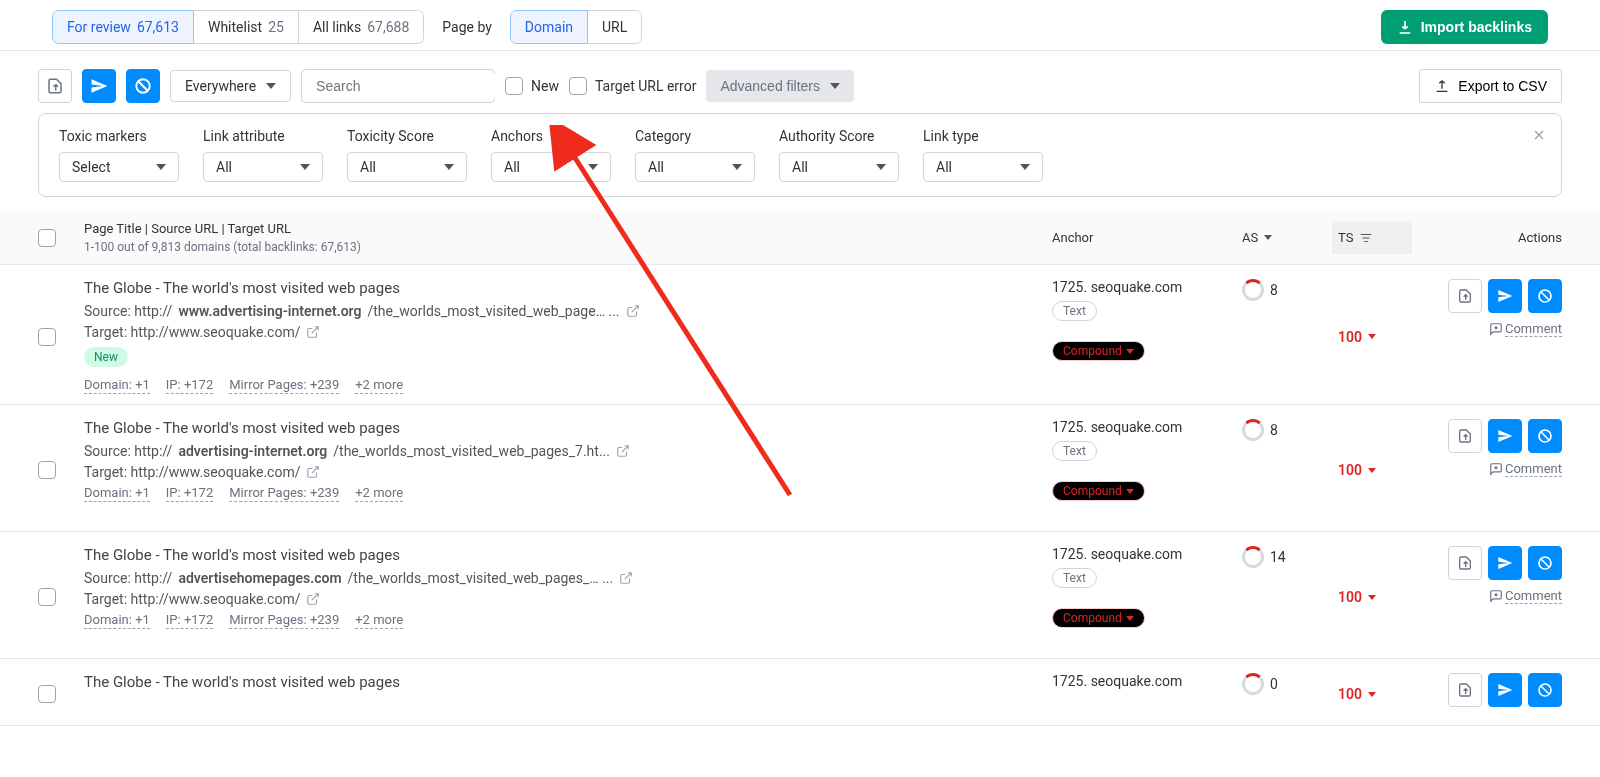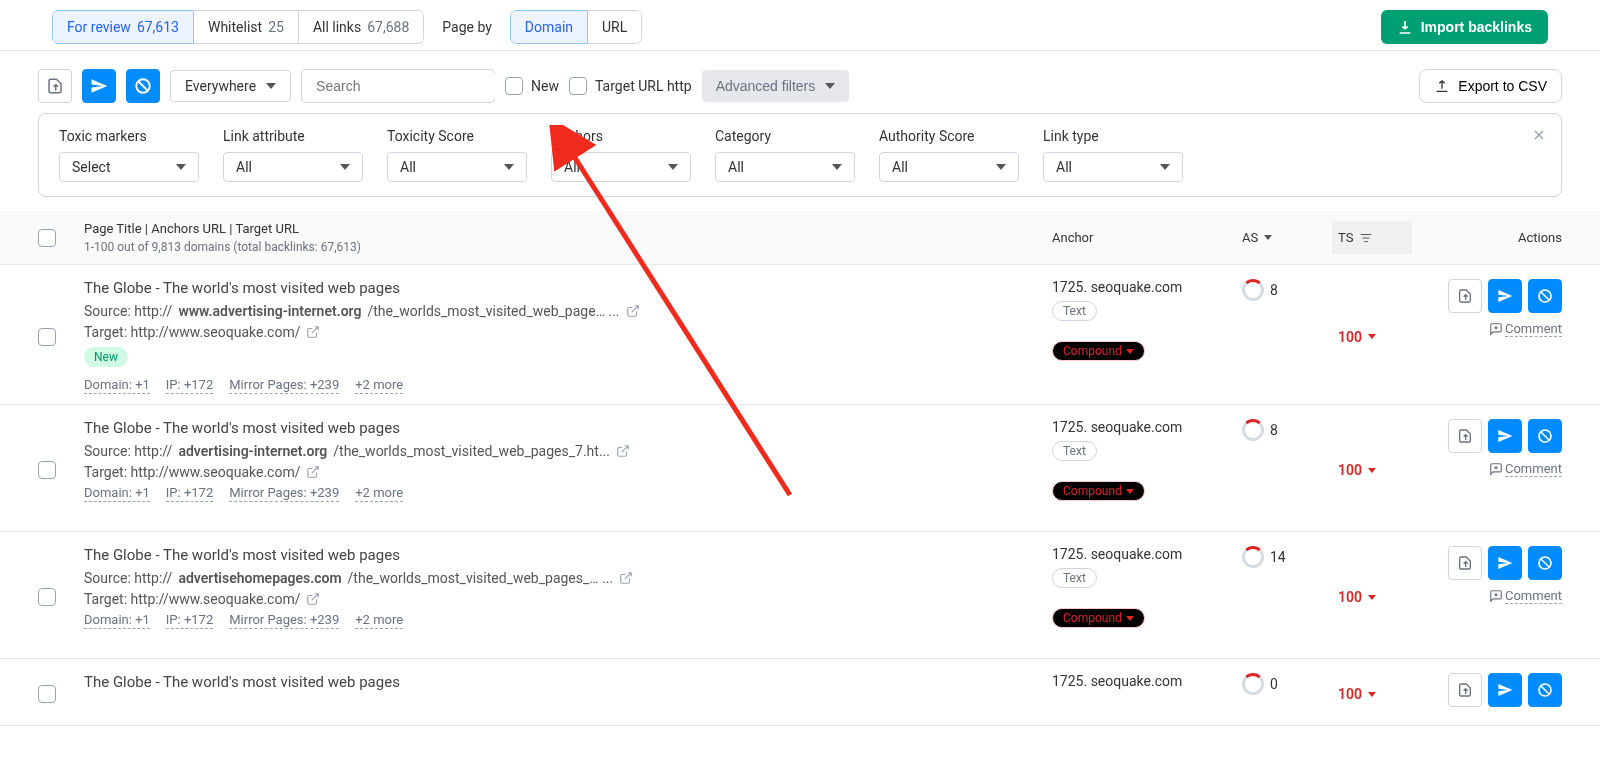--- a/index.html
+++ b/index.html
@@ -22,26 +22,26 @@
 .icon-btn { width: 34px; height: 34px; border-radius: 4px; display: flex; align-items: center; justify-content: center; cursor: pointer; border: 1px solid #d1d5db; background: #fff; }
 .icon-btn.blue { background: #008cff; border-color: #008cff; color: #fff; }
 .icon-btn svg, .external-icon svg { display: block; }
 .select { display: flex; align-items: center; gap: 10px; border: 1px solid #d1d5db; border-radius: 4px; padding: 6px 12px; background: #fff; cursor: pointer; font-size: 14px; }
 .select.everywhere { padding: 7px 14px; }
 .search { display: flex; align-items: center; border: 1px solid #d1d5db; border-radius: 4px; padding: 4px 10px; background: #fff; width: 194px; }
 .search input { border: none; outline: none; font-size: 14px; flex: 1; padding: 4px; }
 .checkbox-wrap { display: flex; align-items: center; gap: 8px; cursor: pointer; }
 .cbox { width: 18px; height: 18px; border: 1.5px solid #9ca3af; border-radius: 4px; background: #fff; }
 .adv-btn { background: #e5e7eb; color: #6b7280; display: flex; align-items: center; gap: 10px; border: none; border-radius: 4px; padding: 8px 14px; cursor: pointer; font-size: 14px; }
-.export-btn { display: flex; align-items: center; gap: 8px; border: 1px solid #d1d5db; border-radius: 8px; padding: 8px 14px; background: #fff; cursor: pointer; font-size: 14px; font-weight: 500; }
+.export-btn { display: flex; align-items: center; gap: 8px; border: 1px solid #d1d5db; border-radius: 2px; padding: 8px 14px; background: #fff; cursor: pointer; font-size: 14px; font-weight: 500; }
 
 .filters-panel { margin: 0 38px 14px; border: 1px solid #d1d5db; border-radius: 8px; padding: 14px 20px; display: flex; gap: 24px; align-items: flex-start; position: relative; }
 .filter-col { display: flex; flex-direction: column; gap: 8px; }
 .filter-col .flabel { font-size: 14px; color: #333; }
-.filter-col .select { width: 140px; justify-content: space-between; }
+.filter-col .select { width: 120px; justify-content: space-between; }
 .close-x { position: absolute; right: 14px; top: 12px; color: #9ca3af; cursor: pointer; font-size: 18px; }
 
 .table-head { display: flex; align-items: center; padding: 10px 38px; border-bottom: 1px solid #e5e7eb; background: #fafafa; }
 .col-check { width: 46px; display: flex; align-items: center; }
 .col-main { flex: 1; padding: 0 6px 0 0; }
 .col-anchor { width: 190px; }
 .col-as { width: 90px; text-align: left; }
 .col-ts { width: 80px; text-align: left; background: #f0f0f0; align-self: stretch; display:flex; align-items:center; padding: 0 6px; }
 .col-actions { width: 150px; text-align: right; }
 .head-title { font-size: 13px; color: #333; }
@@ -138,21 +138,21 @@
           <path d="M21 21l-5-5"></path>
         </svg>
     <input type="text" placeholder="Search" style="">
   </div>
   <label class="checkbox-wrap">
     <div class="cbox"></div>
     <span>New</span>
   </label>
   <label class="checkbox-wrap">
     <div class="cbox"></div>
-    <span>Target URL http</span>
+    <span>Target URL error</span>
   </label>
   <button class="adv-btn">
     <span>Advanced filters</span>
     <div class="chev"></div>
   </button>
   <div class="spacer"></div>
   <button class="export-btn">
     <svg width="16" height="16" viewBox="0 0 24 24" fill="none" stroke="#333" stroke-width="2">
           <path d="M12 16V4m0 0l-4 4m4-4l4 4M4 20h16"></path>
         </svg>
@@ -215,21 +215,21 @@
           <path d="M6 6l12 12M18 6L6 18"></path>
         </svg>
   </div>
 </div>
 
 <div class="table-head">
   <div class="col-check">
     <div class="cbox"></div>
   </div>
   <div class="col-main">
-    <div class="head-title">Page Title | Anchors URL | Target URL</div>
+    <div class="head-title">Page Title | Source URL | Target URL</div>
     <div class="head-sub">1-100 out of 9,813 domains (total backlinks: 67,613)</div>
   </div>
   <div class="col-anchor head-title">Anchor</div>
   <div class="col-as head-flex">
     <span>AS</span>
     <div class="chev small"></div>
   </div>
   <div class="col-ts">
     <div class="head-flex">
       <span>TS</span>

